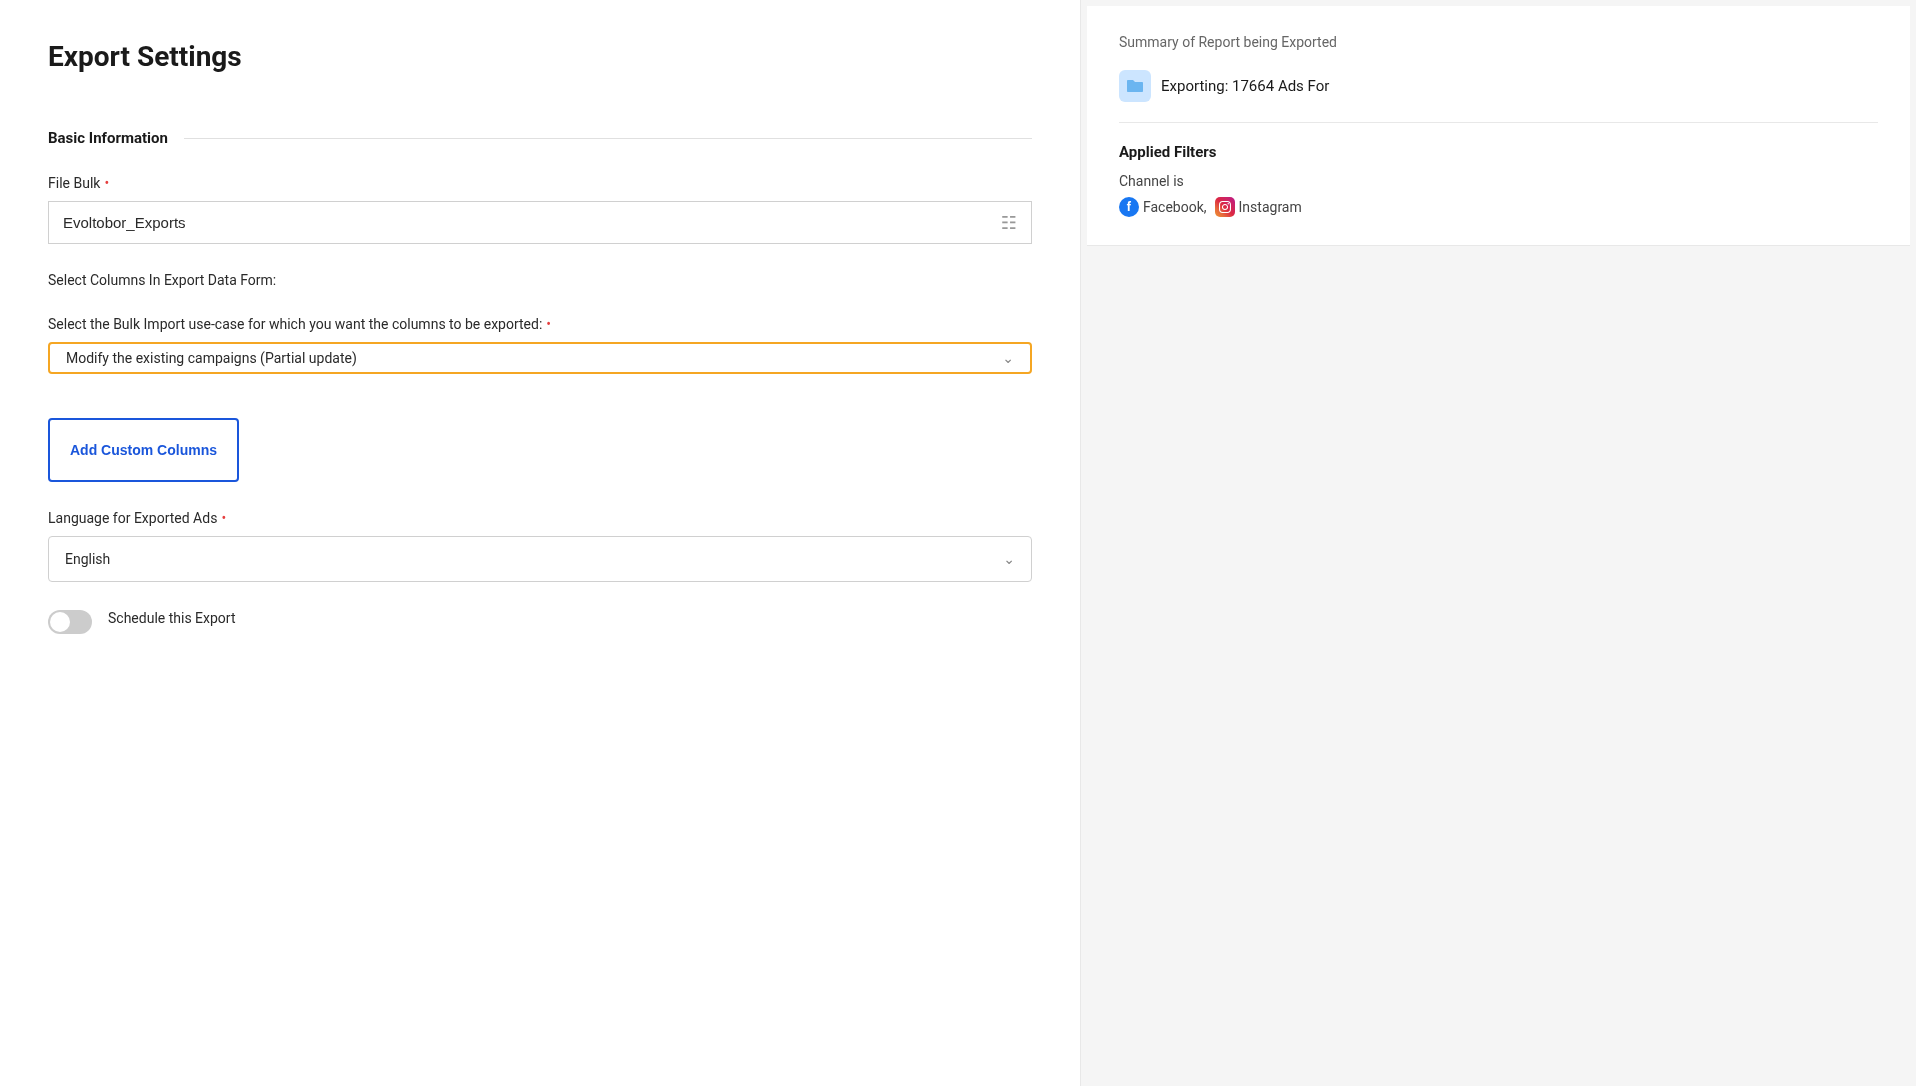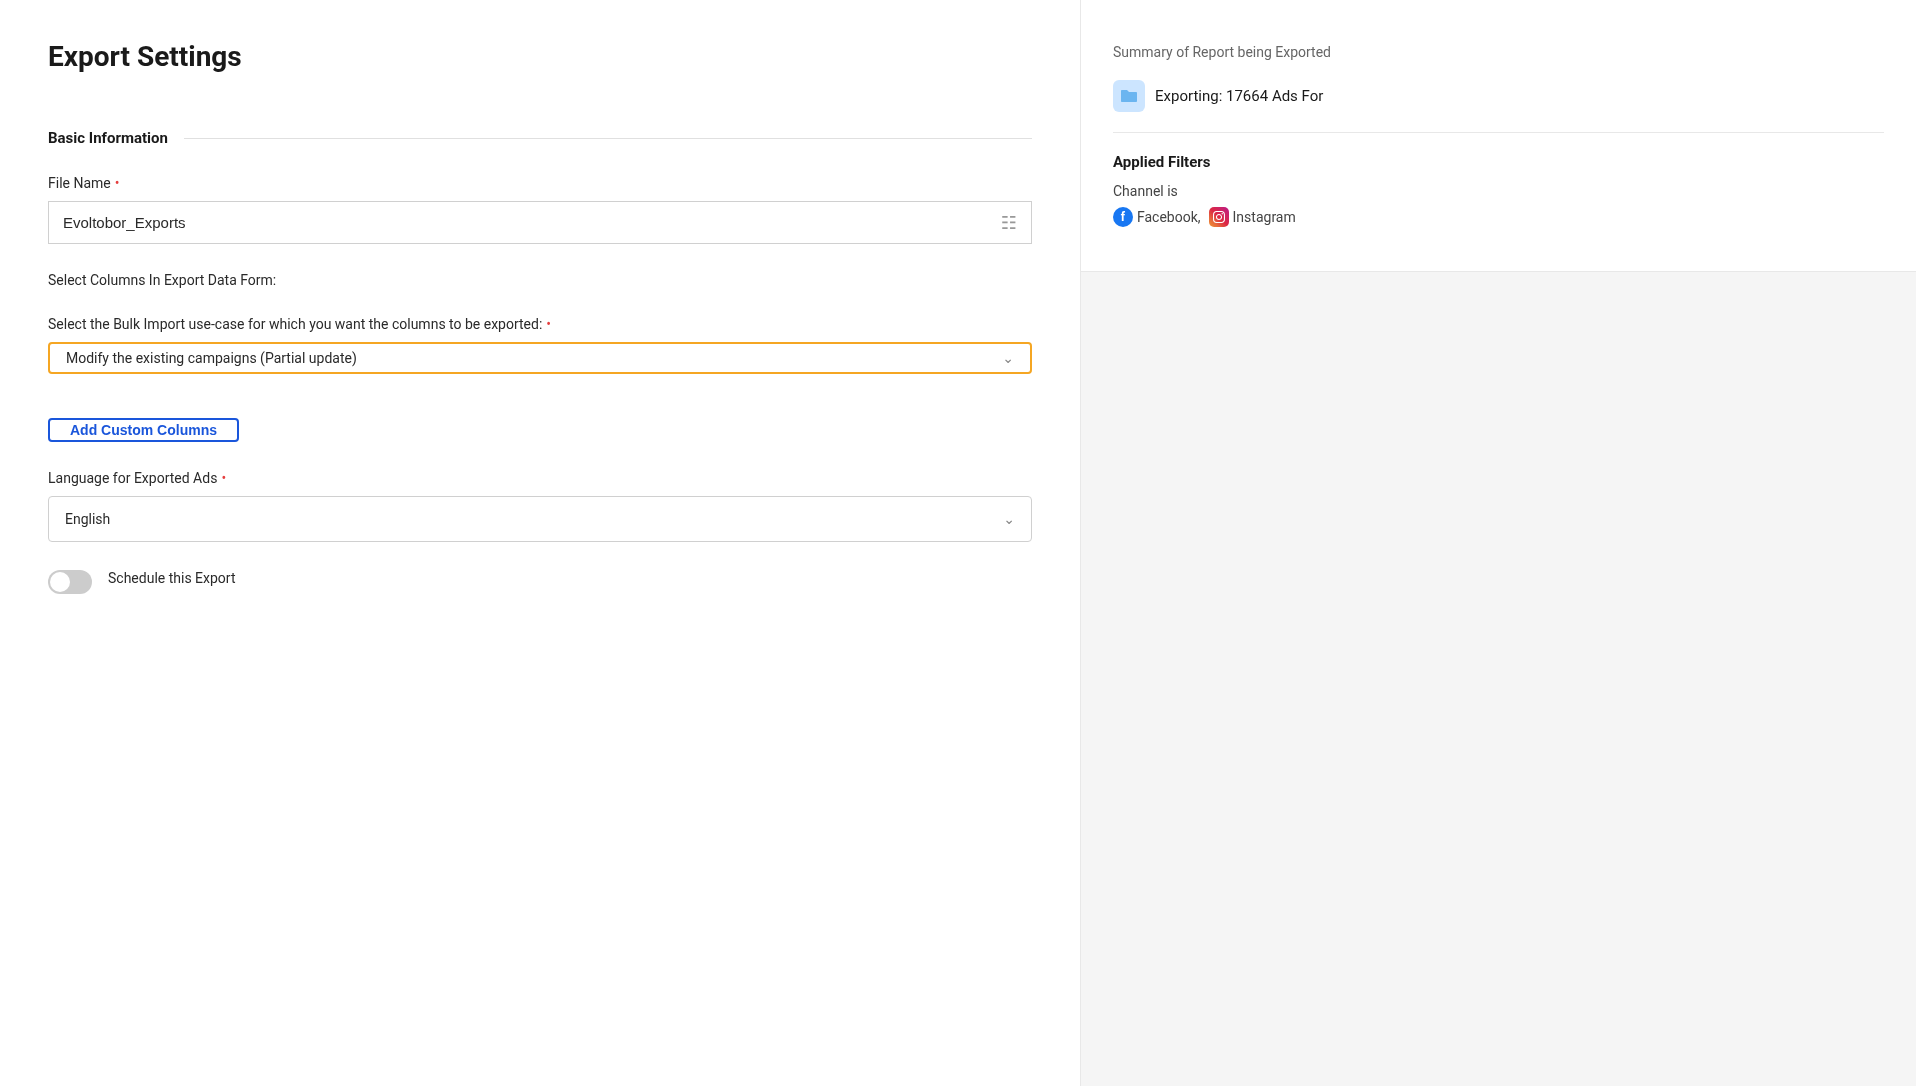--- a/index.html
+++ b/index.html
@@ -149,21 +149,21 @@
     .chevron-icon {
       color: #888;
       font-size: 14px;
     }
 
     .add-custom-btn {
       border: 2px solid #1a56db;
       color: #1a56db;
       background: #fff;
       border-radius: 4px;
-      padding: 2px 20px;
+      padding: 22px 20px;
       font-size: 14px;
       font-weight: 600;
       cursor: pointer;
       margin-top: 16px;
       margin-bottom: 28px;
     }
 
     .schedule-row {
       display: flex;
       gap: 16px;
@@ -198,22 +198,22 @@
     
     .sidebar {
       width: 836px;
       background: #f5f5f5;
       border-left: 1px solid #e8e8e8;
       padding: 0;
     }
 
     .sidebar-inner {
       background: #ffffff;
-      margin: 0;
-      padding: 44px 32px;
+      margin: 6px;
+      padding: 28px 32px;
       border-bottom: 1px solid #e8e8e8;
     }
 
     .sidebar-section-title {
       font-size: 14px;
       color: #666;
       margin-bottom: 20px;
     }
 
     .exporting-row {
@@ -327,21 +327,21 @@
 
   
   <div class="section-header">
     <span class="section-title">Basic Information</span>
     <div class="section-divider"></div>
   </div>
 
   
   <div class="form-group">
     <div class="form-label">
-      <span>File Name</span>
+      <span>File Bulk</span>
       <span class="required-dot">•</span>
     </div>
     <div class="file-name-input-wrapper">
       <input type="text" value="Evoltobor_Exports" style="">
       <span class="doc-icon">☷</span>
     </div>
   </div>
 
   
   <div class="form-group">

